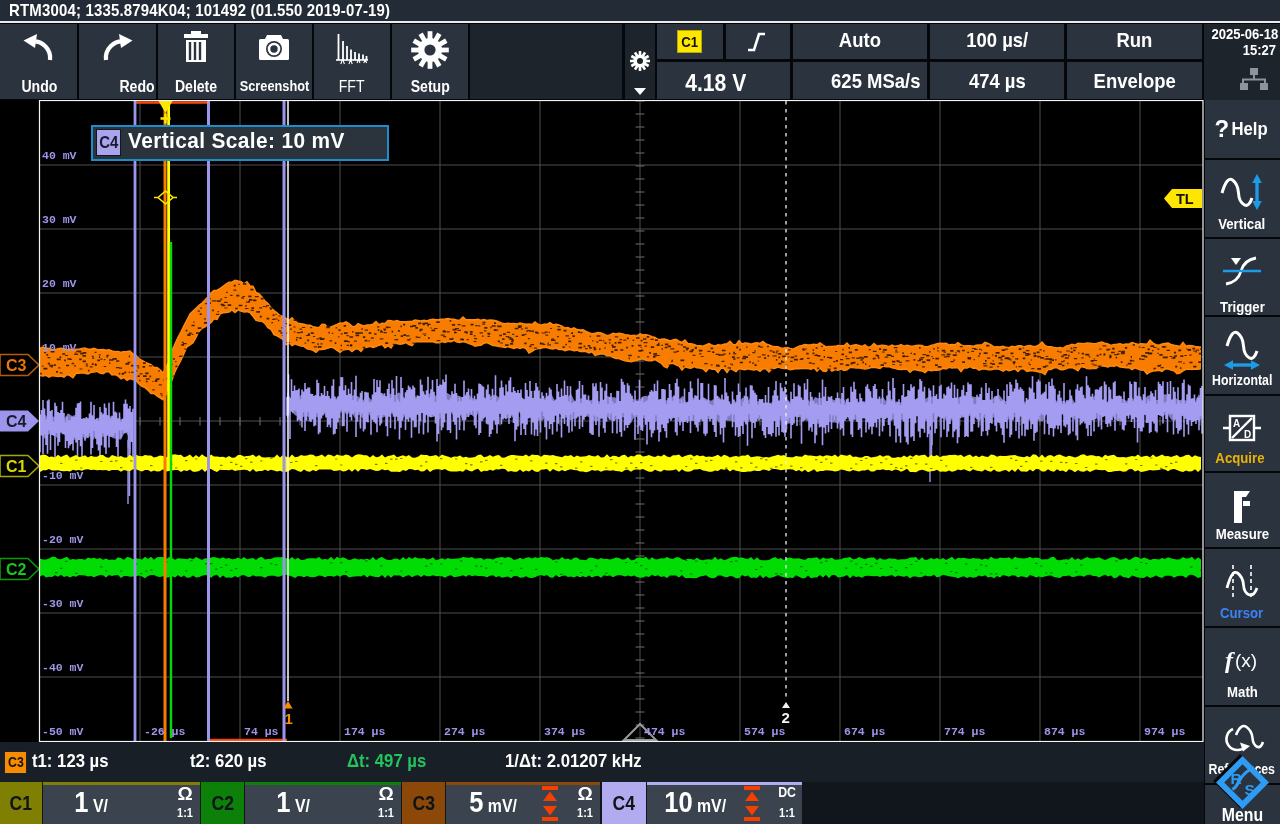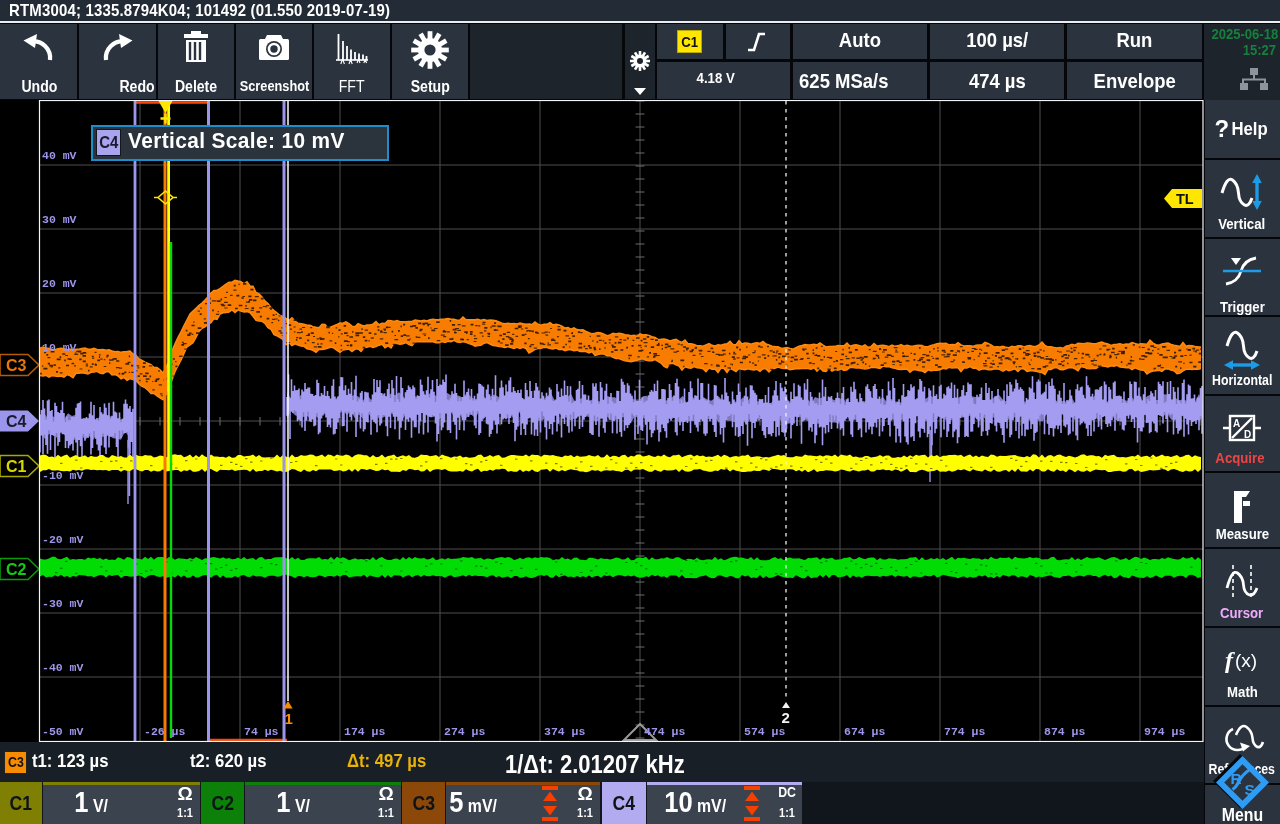--- a/index.html
+++ b/index.html
@@ -97,26 +97,26 @@
     <div class="abs" style="left:793px;top:62px;width:134px;height:37px;background:#2b343e"></div>
     <div class="abs" style="left:930px;top:62px;width:134px;height:37px;background:#2b343e"></div>
     <div class="abs" style="left:1067px;top:62px;width:135px;height:37px;background:#2b343e"></div>
     <div class="abs" style="left:677px;top:30px;width:25px;height:23px;background:#ffe600;border:1px solid #b8a800;color:#111;font-size:15px;font-weight:bold;text-align:center;line-height:21px"><span class="condc">C1</span></div>
     <div class="abs" style="left:744px;top:29px"><svg width="26" height="26" viewBox="0 0 26 26">
         <path d="M4 21h6l5-16h6" fill="none" stroke="#fff" stroke-width="2.6"></path>
       </svg></div>
     <div class="abs" style="left:793px;top:28px;width:134px;text-align:center;font-size:21px;font-weight:bold;color:#fff"><span class="condc">Auto</span></div>
     <div class="abs" style="left:930px;top:28px;width:134px;text-align:center;font-size:21px;font-weight:bold;color:#fff"><span class="condc">100 µs/</span></div>
     <div class="abs" style="left:1067px;top:28px;width:135px;text-align:center;font-size:21px;font-weight:bold;color:#fff"><span class="condc">Run</span></div>
-    <div class="abs" style="left:657px;top:69px;width:117px;text-align:center;font-size:15px;font-weight:bold;color:#fff"><span class="condc">4.18 V</span></div>
-    <div class="abs" style="left:793px;top:69px;width:134px;text-align:left;font-size:21px;font-weight:bold;color:#fff"><span class="condc">625 MSa/s</span></div>
+    <div class="abs" style="left:657px;top:69px;width:117px;text-align:center;font-size:24px;font-weight:bold;color:#fff"><span class="condc">4.18 V</span></div>
+    <div class="abs" style="left:793px;top:69px;width:134px;text-align:right;font-size:21px;font-weight:bold;color:#fff"><span class="condc">625 MSa/s</span></div>
     <div class="abs" style="left:930px;top:69px;width:134px;text-align:center;font-size:21px;font-weight:bold;color:#fff"><span class="condc">474 µs</span></div>
     <div class="abs" style="left:1067px;top:69px;width:135px;text-align:center;font-size:21px;font-weight:bold;color:#fff"><span class="condc">Envelope</span></div>
     <div class="abs" style="left:1204px;top:24px;width:76px;height:76px;background:#1e242b"></div>
-    <div class="abs" style="left:1204px;top:26px;width:72px;text-align:right;font-size:14.5px;font-weight:bold;color:#15803d;line-height:16px"><span style="transform:scaleX(0.9);transform-origin:right center;display:inline-block;white-space:nowrap">2025-06-18</span><br><span style="transform:scaleX(0.9);transform-origin:right center;display:inline-block">15:27</span></div>
+    <div class="abs" style="left:1204px;top:26px;width:72px;text-align:right;font-size:14.5px;font-weight:bold;color:#ffffff;line-height:16px"><span style="transform:scaleX(0.9);transform-origin:right center;display:inline-block;white-space:nowrap">2025-06-18</span><br><span style="transform:scaleX(0.9);transform-origin:right center;display:inline-block">15:27</span></div>
     <div class="abs" style="left:1240px;top:68px"><svg width="28" height="22" viewBox="0 0 28 22" fill="#8d949c">
         <rect x="10" y="0" width="8" height="7"></rect>
         <rect x="13" y="7" width="2" height="4"></rect>
         <rect x="2" y="10.5" width="24" height="2"></rect>
         <rect x="2" y="12" width="2" height="3"></rect>
         <rect x="24" y="12" width="2" height="3"></rect>
         <rect x="0" y="15" width="8" height="7"></rect>
         <rect x="20" y="15" width="8" height="7"></rect>
       </svg></div>
     <div class="abs" style="left:1204px;top:100px;width:76px;height:724px;background:#05070a"></div>
@@ -146,33 +146,33 @@
       </svg></div>
     <div class="abs" style="left:1204px;top:372px;width:77px;text-align:center;font-size:14px;font-weight:bold;color:#fff"><span class="condc">Horizontal</span></div>
     <div class="abs" style="left:1205px;top:396px;width:75px;height:75px;background:#2b343e"></div>
     <div class="abs" style="left:1219px;top:408px;width:46px;height:42px"><svg width="46" height="40" viewBox="0 0 46 40">
         <rect x="11" y="8" width="24" height="24" fill="none" stroke="#fff" stroke-width="2.4"></rect>
         <path d="M33 10 13 30" stroke="#fff" stroke-width="2.4"></path>
         <path d="M4 20h7M35 20h7" stroke="#fff" stroke-width="2.4"></path>
         <text x="14" y="19" font-size="10" font-weight="bold" fill="#fff" font-family="Liberation Sans">A</text>
         <text x="25" y="30" font-size="10" font-weight="bold" fill="#fff" font-family="Liberation Sans">D</text>
       </svg></div>
-    <div class="abs" style="left:1204px;top:449px;width:72px;text-align:center;font-size:15px;font-weight:bold;color:#ef4444"><span class="condc">Acquire</span></div>
+    <div class="abs" style="left:1204px;top:449px;width:72px;text-align:center;font-size:15px;font-weight:bold;color:#eab308"><span class="condc">Acquire</span></div>
     <div class="abs" style="left:1205px;top:473px;width:75px;height:74px;background:#2b343e"></div>
     <div class="abs" style="left:1219px;top:485px;width:46px;height:42px"><svg width="46" height="40" viewBox="0 0 46 40">
         <path d="M15 6h16l-4 6h-4v26h-8z" fill="#fff"></path>
         <path d="M24 16h7v5h-7z" fill="#fff"></path>
       </svg></div>
     <div class="abs" style="left:1204px;top:525px;width:76px;text-align:center;font-size:15px;font-weight:bold;color:#fff"><span class="condc">Measure</span></div>
     <div class="abs" style="left:1205px;top:549px;width:75px;height:77px;background:#2b343e"></div>
     <div class="abs" style="left:1219px;top:561px;width:46px;height:42px"><svg width="46" height="40" viewBox="0 0 46 40">
         <path d="M8 27 Q13 8 18.5 12 Q24 16 24.5 24 Q25 32 30.5 34 Q35 35 38 27" fill="none" stroke="#fff" stroke-width="2.8"></path>
         <path d="M14 4V36M32 4V36" stroke="#fff" stroke-width="1.6" stroke-dasharray="4 3"></path>
       </svg></div>
-    <div class="abs" style="left:1204px;top:604px;width:76px;text-align:center;font-size:15px;font-weight:bold;color:#f0abfc"><span class="condc">Cursor</span></div>
+    <div class="abs" style="left:1204px;top:604px;width:76px;text-align:center;font-size:15px;font-weight:bold;color:#3b82f6"><span class="condc">Cursor</span></div>
     <div class="abs" style="left:1205px;top:628px;width:75px;height:76.5px;background:#2b343e"></div>
     <div class="abs" style="left:1219px;top:640px;width:46px;height:42px"><svg width="46" height="40" viewBox="0 0 46 40">
         <text x="6" y="28" font-size="24" font-style="italic" font-weight="bold" fill="#fff" font-family="Liberation Serif">f</text>
         <text x="16" y="27" font-size="19" fill="#fff" font-family="Liberation Sans">(x)</text>
       </svg></div>
     <div class="abs" style="left:1204px;top:682.5px;width:76px;text-align:center;font-size:15px;font-weight:bold;color:#fff"><span class="condc">Math</span></div>
     <div class="abs" style="left:1205px;top:706.5px;width:75px;height:76.0px;background:#2b343e"></div>
     <div class="abs" style="left:1219px;top:718.5px;width:46px;height:42px"><svg width="46" height="40" viewBox="0 0 46 40">
         <path d="M17 16 Q22 4 27.5 8 Q33 12 33.5 19 Q34 26 38.5 28 Q42 29 44 23" fill="none" stroke="#fff" stroke-width="2.6"></path>
         <path d="M14 10 A11 11 0 1 0 27 27" fill="none" stroke="#fff" stroke-width="2.6"></path>
@@ -258,36 +258,36 @@
       <text x="6" y="575.0" font-size="16" font-weight="bold" fill="#18c818" font-family="Liberation Sans">C2</text>
       <rect x="39.5" y="100.5" width="1163.5" height="641" fill="none" stroke="#f5f5f5" stroke-width="1.2"></rect>
     </svg>
     <div class="abs" style="left:91px;top:125px;width:298px;height:36px;background:#2b343c;border:2px solid #1f8ccc"></div>
     <div class="abs" style="left:96px;top:129px;width:25px;height:27px;background:#aaa4ef;border:1px solid #14181c;color:#1a1a2e;font-weight:bold;font-size:17px;text-align:center;line-height:25px"><span class="condc">C4</span></div>
     <div class="abs" style="left:128px;top:129px;font-size:21.5px;font-weight:bold;color:#fff"><span class="cond" style="transform:scaleX(0.97);letter-spacing:0.4px">Vertical Scale: 10 mV</span></div>
     <div class="abs" style="left:0;top:742px;width:1204px;height:40px;background:#191f26"></div>
     <div class="abs" style="left:4px;top:751px;width:23px;height:23px;background:#f88c00;border:1px solid #222;color:#16120a;font-size:14px;font-weight:bold;text-align:center;line-height:21px"><span class="condc">C3</span></div>
     <div class="abs" style="left:32px;top:750px;font-size:19px;font-weight:bold;color:#fff"><span class="cond">t1: 123 µs</span></div>
     <div class="abs" style="left:190px;top:750px;font-size:19px;font-weight:bold;color:#fff"><span class="cond">t2: 620 µs</span></div>
-    <div class="abs" style="left:347px;top:750px;font-size:19px;font-weight:bold;color:#eab308"><span class="cond">Δt: 497 µs</span></div>
-    <div class="abs" style="left:505px;top:750px;font-size:25px;font-weight:bold;color:#fff"><span class="cond">1/Δt: 2.01207 kHz</span></div>
+    <div class="abs" style="left:347px;top:750px;font-size:19px;font-weight:bold;color:#22c55e"><span class="cond">Δt: 497 µs</span></div>
+    <div class="abs" style="left:505px;top:750px;font-size:19px;font-weight:bold;color:#fff"><span class="cond">1/Δt: 2.01207 kHz</span></div>
     <div class="abs" style="left:0;top:782px;width:1204px;height:42px;background:#10161c"></div>
     <div class="abs" style="left:0px;top:782px;width:42px;height:42px;background:#7f7f04;color:#0e1318;font-size:20px;font-weight:bold;text-align:center;line-height:42px"><span class="condc">C1</span></div>
     <div class="abs" style="left:43px;top:782px;width:157px;height:42px;background:#3a434e;border-top:3px solid #7f7f04"></div>
     <div class="abs" style="left:43px;top:786px;width:97px;text-align:center;color:#fff"><span class="condc" style="font-size:29px;font-weight:bold">1<span style="font-size:18px"> V/</span></span></div>
     <div class="abs" style="left:174px;top:783px;width:22px;text-align:center;color:#fff;font-size:19px;font-weight:bold">Ω</div>
     <div class="abs" style="left:174px;top:806px;width:22px;text-align:center;color:#fff;font-size:12.5px;font-weight:bold"><span class="condc">1:1</span></div>
     <div class="abs" style="left:201px;top:782px;width:43px;height:42px;background:#0c8008;color:#0e1318;font-size:20px;font-weight:bold;text-align:center;line-height:42px"><span class="condc">C2</span></div>
     <div class="abs" style="left:245px;top:782px;width:156px;height:42px;background:#3a434e;border-top:3px solid #0c8008"></div>
     <div class="abs" style="left:245px;top:786px;width:96px;text-align:center;color:#fff"><span class="condc" style="font-size:29px;font-weight:bold">1<span style="font-size:18px"> V/</span></span></div>
     <div class="abs" style="left:375px;top:783px;width:22px;text-align:center;color:#fff;font-size:19px;font-weight:bold">Ω</div>
     <div class="abs" style="left:375px;top:806px;width:22px;text-align:center;color:#fff;font-size:12.5px;font-weight:bold"><span class="condc">1:1</span></div>
     <div class="abs" style="left:402px;top:782px;width:43px;height:42px;background:#8c4808;color:#0e1318;font-size:20px;font-weight:bold;text-align:center;line-height:42px"><span class="condc">C3</span></div>
     <div class="abs" style="left:446px;top:782px;width:154px;height:42px;background:#3a434e;border-top:3px solid #8c4808"></div>
-    <div class="abs" style="left:446px;top:786px;width:95px;text-align:left;color:#fff"><span class="condc" style="font-size:29px;font-weight:bold">5<span style="font-size:18px"> mV/</span></span></div>
+    <div class="abs" style="left:446px;top:786px;width:95px;text-align:center;color:#fff"><span class="condc" style="font-size:29px;font-weight:bold">5<span style="font-size:18px"> mV/</span></span></div>
     <div class="abs" style="left:542px;top:786px"><svg width="16" height="35" viewBox="0 0 16 35" fill="#f54000">
         <rect x="0" y="0" width="16" height="4"></rect>
         <polygon points="8,5.5 15,15 1,15"></polygon>
         <polygon points="1,20 15,20 8,29.5"></polygon>
         <rect x="0" y="31" width="16" height="4"></rect>
       </svg></div>
     <div class="abs" style="left:574px;top:783px;width:22px;text-align:center;color:#fff;font-size:19px;font-weight:bold">Ω</div>
     <div class="abs" style="left:574px;top:806px;width:22px;text-align:center;color:#fff;font-size:12.5px;font-weight:bold"><span class="condc">1:1</span></div>
     <div class="abs" style="left:602px;top:782px;width:44px;height:42px;background:#b2abf0;color:#0e1318;font-size:20px;font-weight:bold;text-align:center;line-height:42px"><span class="condc">C4</span></div>
     <div class="abs" style="left:647px;top:782px;width:155px;height:42px;background:#3a434e;border-top:3px solid #b2abf0"></div>

